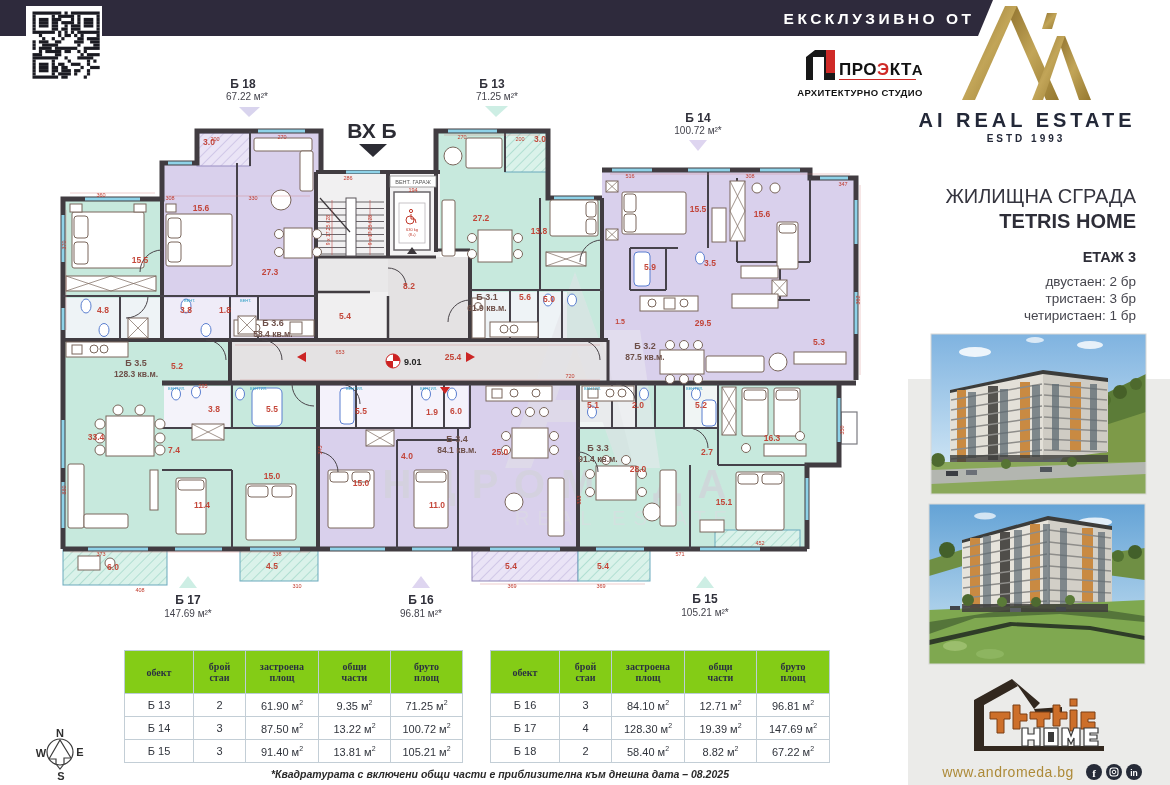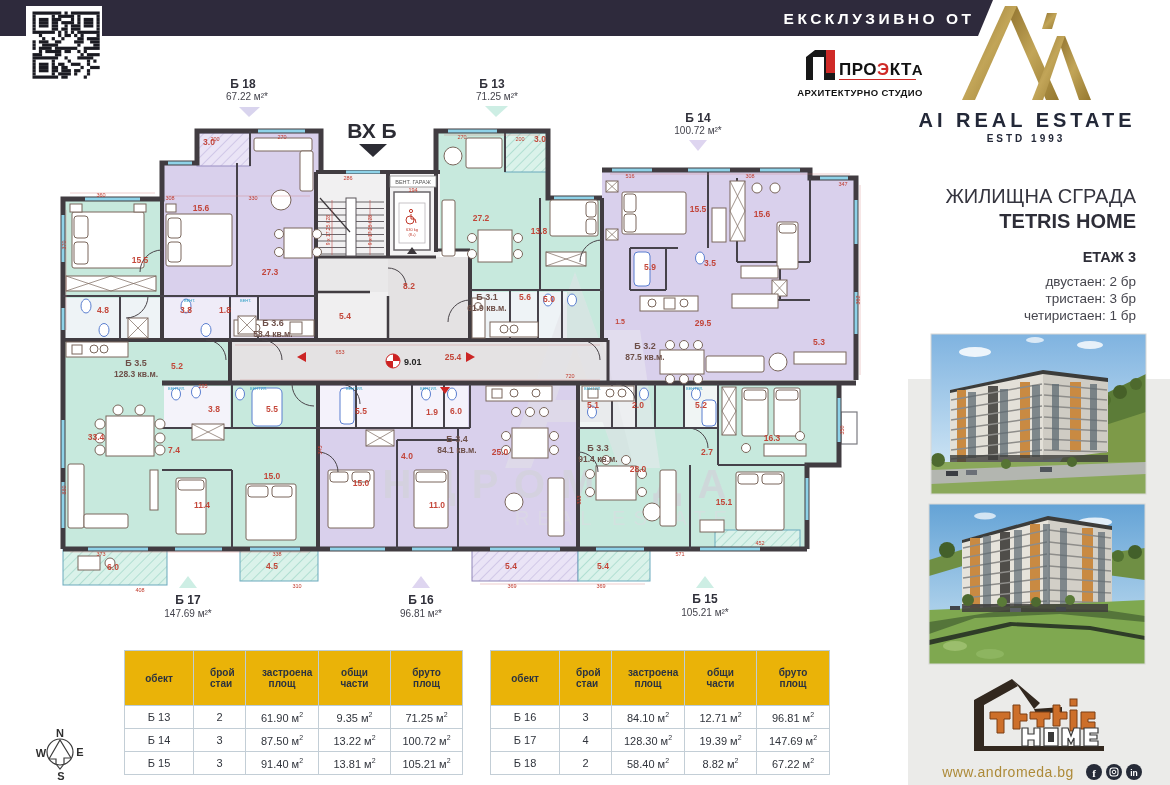--- a/index.html
+++ b/index.html
@@ -1,19 +1,19 @@
 <!DOCTYPE html>
 <html><head>
 <meta charset="utf-8">
 <style>
 html,body{margin:0;padding:0;background:#fff;}
 .page{position:relative;width:1170px;height:785px;background:#ffffff;font-family:"Liberation Sans",sans-serif;overflow:hidden;}
 .abs{position:absolute;}
 table.fl{border-collapse:collapse;font-family:"Liberation Sans",sans-serif;}
-table.fl th{background:#eab308;color:#2b3240;font-weight:bold;font-size:10px;line-height:11px;border:1px solid #bccdd8;padding:16px;vertical-align:middle;}
+table.fl th{background:#84cc16;color:#2b3240;font-weight:bold;font-size:10px;line-height:11px;border:1px solid #bccdd8;padding:10px;vertical-align:middle;font-family:Liberation Serif, serif;}
 table.fl td{background:#fff;color:#30343c;font-size:11px;border:1px solid #c3ced6;text-align:center;padding:0;vertical-align:middle;}
 sup{font-size:7px;}
 </style>
 </head>
 <body>
 <div class="page">
 
 <svg class="abs" style="left:0;top:0" width="1170" height="785" viewBox="0 0 1170 785">
 <defs>
 <linearGradient id="gold" x1="0" y1="0" x2="1" y2="1">
@@ -1167,13 +1167,14 @@
 <tr style="height:23px">
           <td>Б 18</td>
           <td>2</td>
           <td>58.40 м<sup>2</sup></td>
           <td>8.82 м<sup>2</sup></td>
           <td>67.22 м<sup>2</sup></td>
         </tr>
 </tbody>
     </table>
 
+<div class="abs" style="left:150px;top:768px;width:700px;text-align:center;font-size:10.5px;font-style:italic;font-weight:bold;color:#2a2a2a;">*Квадратурата с включени общи части е приблизителна към днешна дата – 08.2025</div>
 </div>
 
 </body></html>

